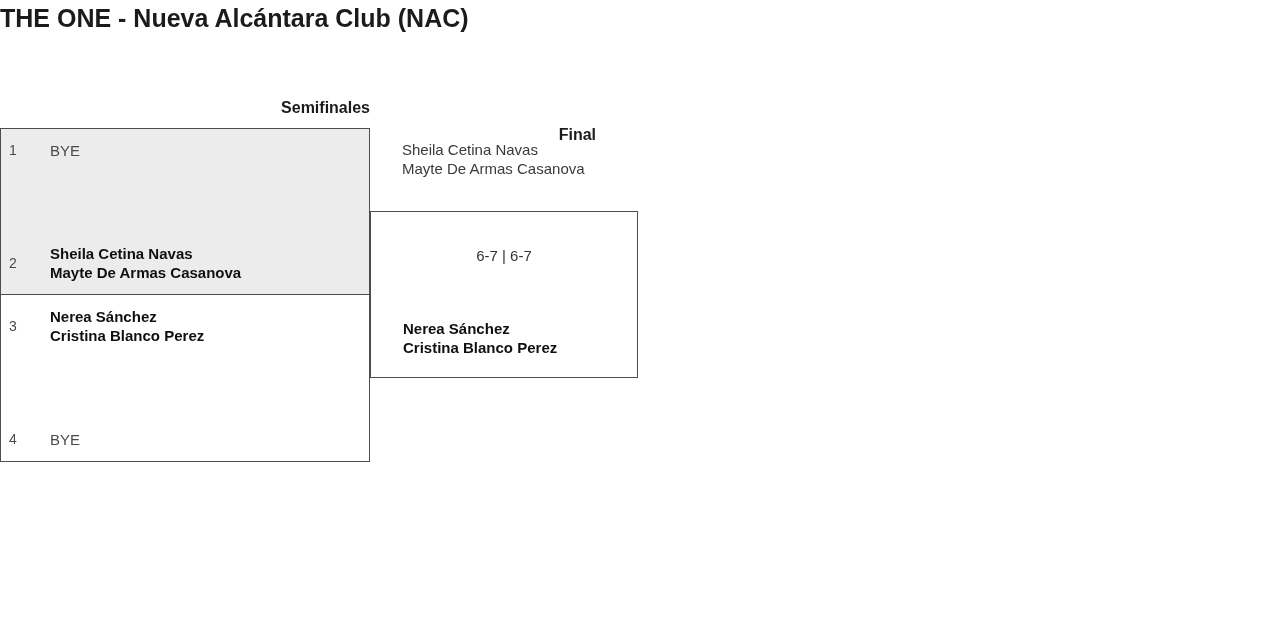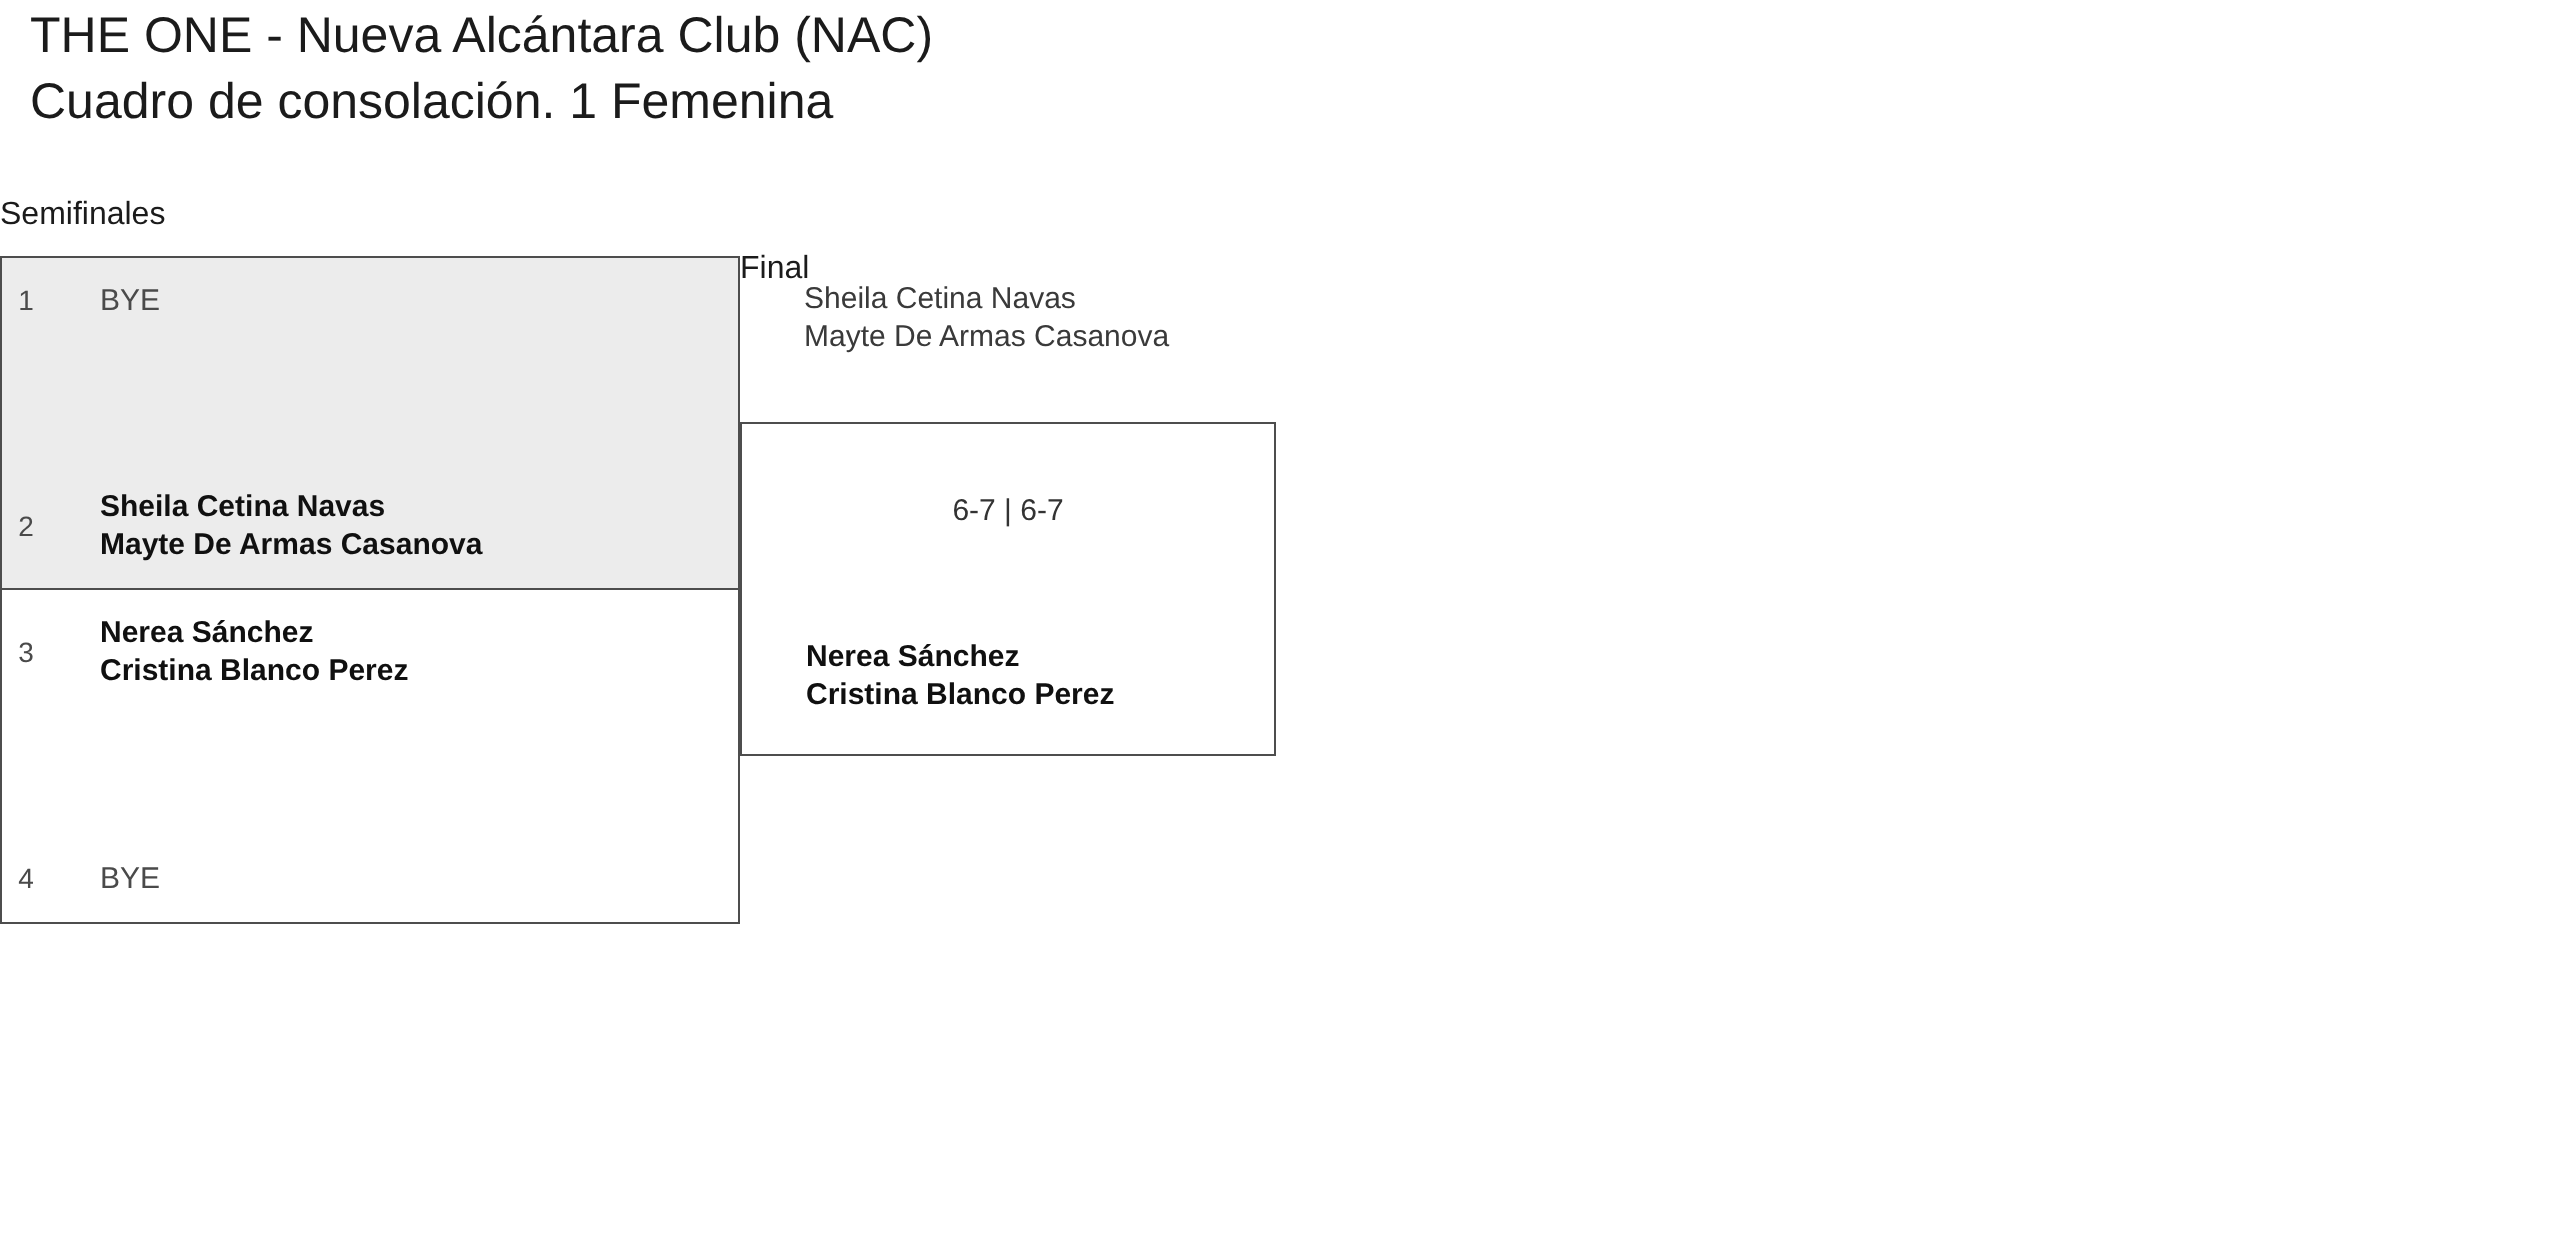--- a/index.html
+++ b/index.html
@@ -26,24 +26,23 @@
   }
   .title-block {
     position: absolute;
     left: 0px;
     top: 2px;
     width: 900px;
   }
   .title-line {
     font-size: 25px;
     line-height: 33px;
-    font-weight: 400;
+    font-weight: 700;
     color: #1b1b1b;
     white-space: nowrap;
-    padding-left: 15px;
   }
 
   
   .logo {
     position: absolute;
     right: 6px;
     top: 4px;
     width: 232px;
     height: 64px;
   }
@@ -80,23 +79,23 @@
     position: absolute;
     left: 0;
     top: 78px;
     width: 1280px;
     height: 550px;
   }
   .round-header {
     position: absolute;
     font-size: 16px;
     line-height: 20px;
-    font-weight: 400;
+    font-weight: 700;
     color: #1b1b1b;
-    text-align: left;
+    text-align: right;
   }
   .round-header.r0 { left: 0px;   top: 20px; width: 370px; }
   .round-header.r1 { left: 370px; top: 20px; width: 226px; margin-top: 27px; }
 
   .match {
     position: absolute;
     box-sizing: border-box;
     border: 1px solid #4d4d4d;
   }
   .match.shaded { background: #ececec; }
@@ -170,21 +169,20 @@
   }
   .final-winner .names { font-weight: 700; color: #101010; }
 </style>
 </head>
 <body>
 
 <div class="page-header">
 
   <div class="title-block">
     <div class="title-line">THE ONE - Nueva Alcántara Club (NAC)</div>
-    <div class="title-line">Cuadro de consolación. 1 Femenina</div>
   </div>
 
 
 </div>
 
 <div class="bracket">
 
   <div class="round-header r0">Semifinales</div>
   <div class="round-header r1">Final</div>
 

